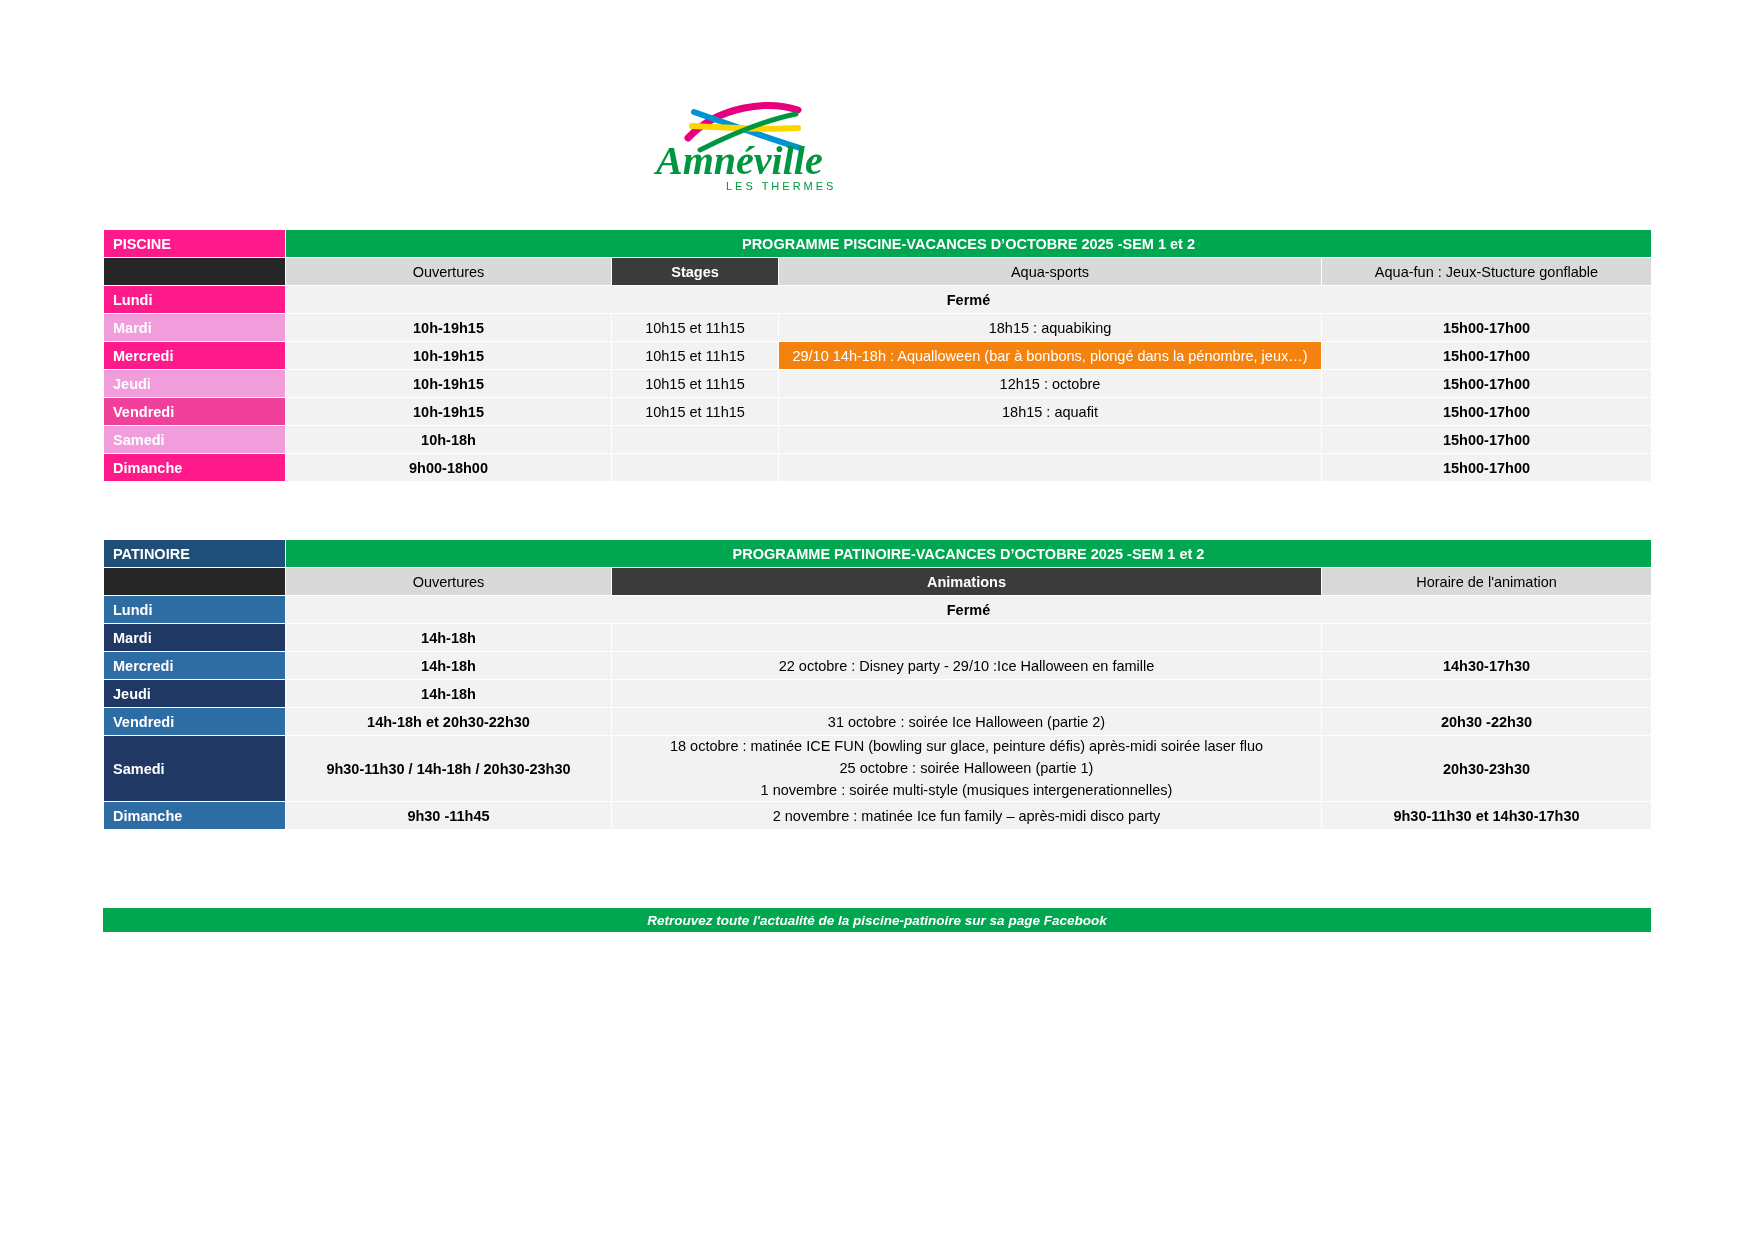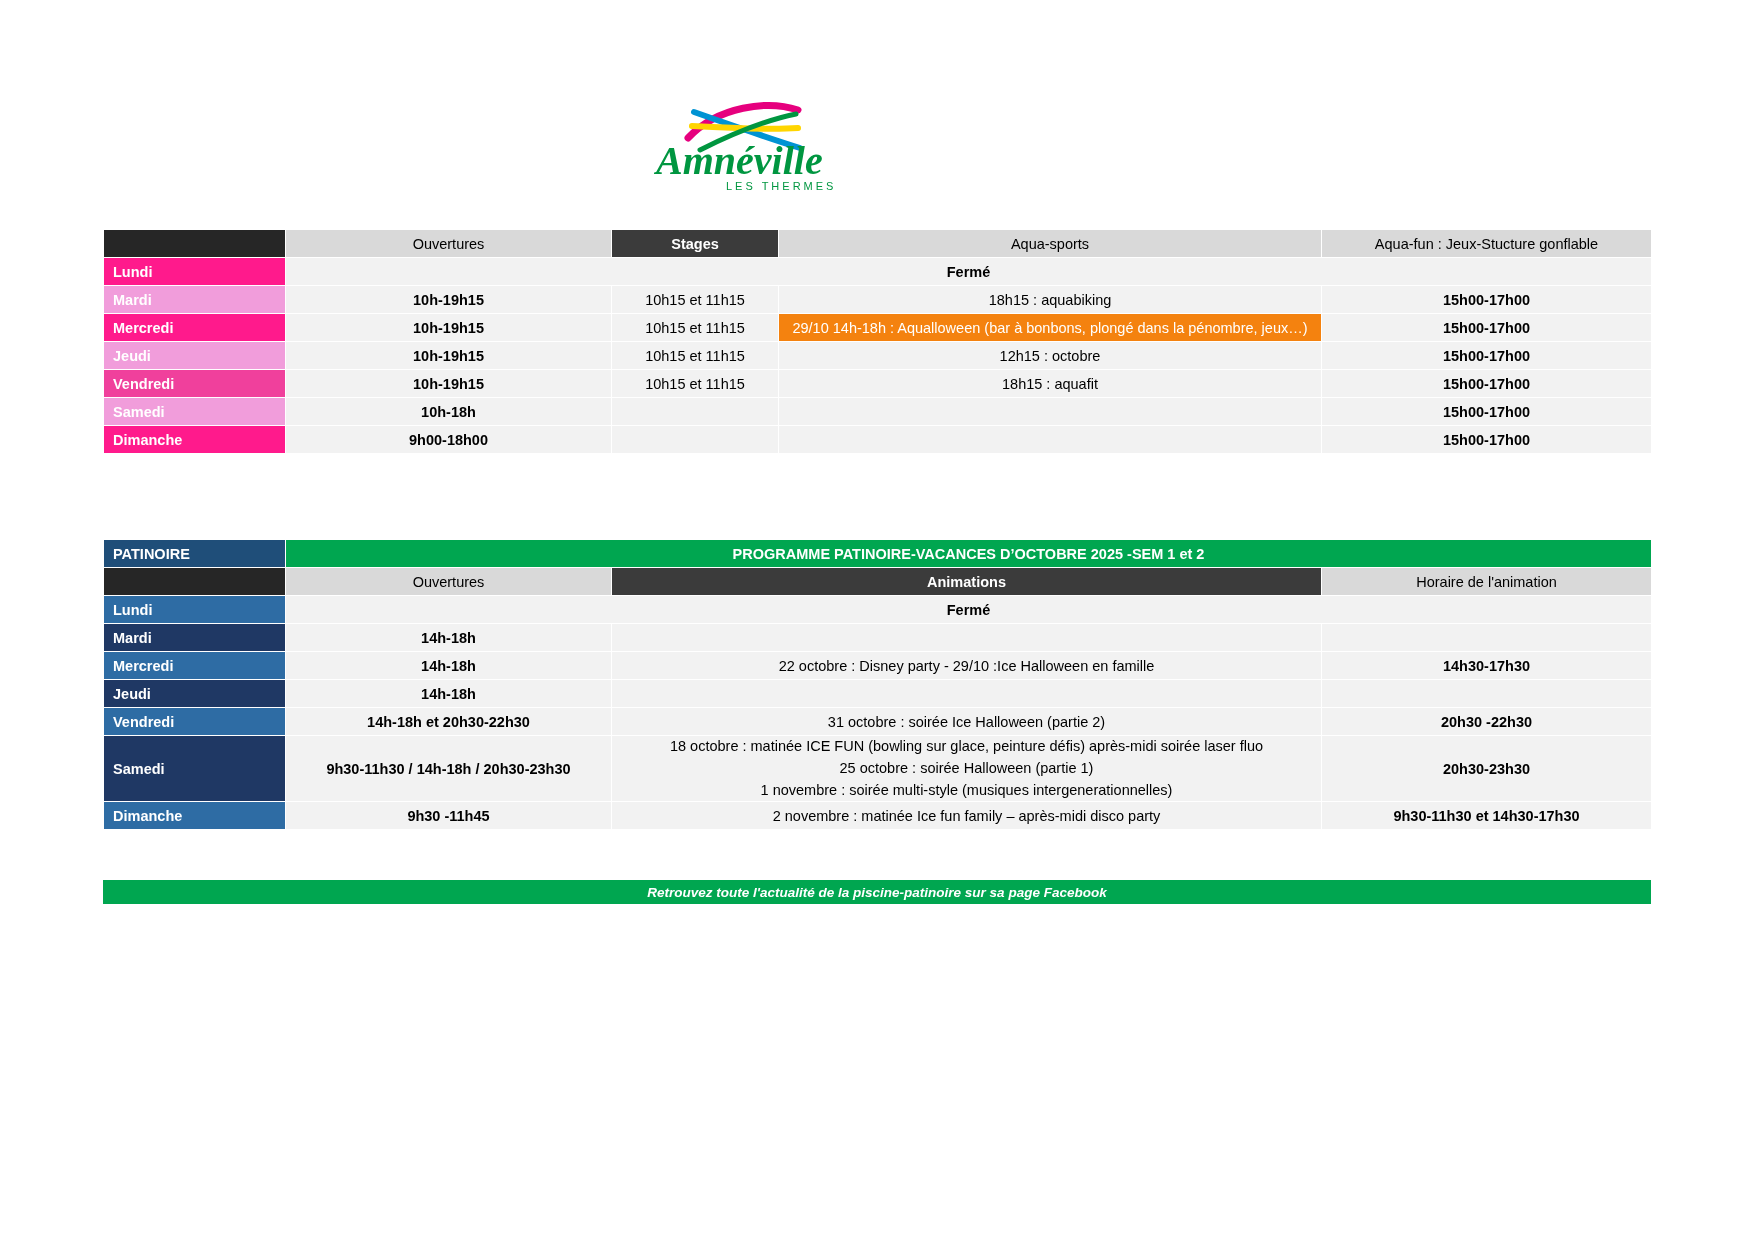--- a/index.html
+++ b/index.html
@@ -154,21 +154,21 @@
     font-size: 13.5px;
     border: 1px solid #ffffff;
   }
 
   .multi-line { line-height: 1.5; font-size: 14px; }
 
   
   .footer {
     position: absolute;
     left: 103px;
-    top: 880px;
+    top: 908px;
     width: 1548px;
     height: 24px;
     background: #00a650;
     color: #ffffff;
     font-style: italic;
     font-weight: bold;
     font-size: 13.5px;
     display: flex;
     align-items: center;
     justify-content: center;
@@ -196,20 +196,24 @@
     <table class="sched">
       <colgroup>
         <col class="c-day">
           <col class="c-open">
           <col class="c-stage">
           <col class="c-aqua">
           <col class="c-fun">
       </colgroup>
       <tbody>
         <tr>
+          <td class="hdr-left-piscine">PISCINE</td>
+          <td class="hdr-green" colspan="4">PROGRAMME PISCINE-VACANCES D’OCTOBRE 2025 -SEM 1 et 2</td>
+        </tr>
+        <tr>
           <td class="sub-black-empty"></td>
           <td class="sub-light">Ouvertures</td>
           <td class="sub-dark">Stages</td>
           <td class="sub-light">Aqua-sports</td>
           <td class="sub-light">Aqua-fun  : Jeux-Stucture gonflable</td>
         </tr>
 
         <tr>
           <td class="day d-p-lundi">Lundi</td>
           <td class="ferme" colspan="4">Fermé</td>

